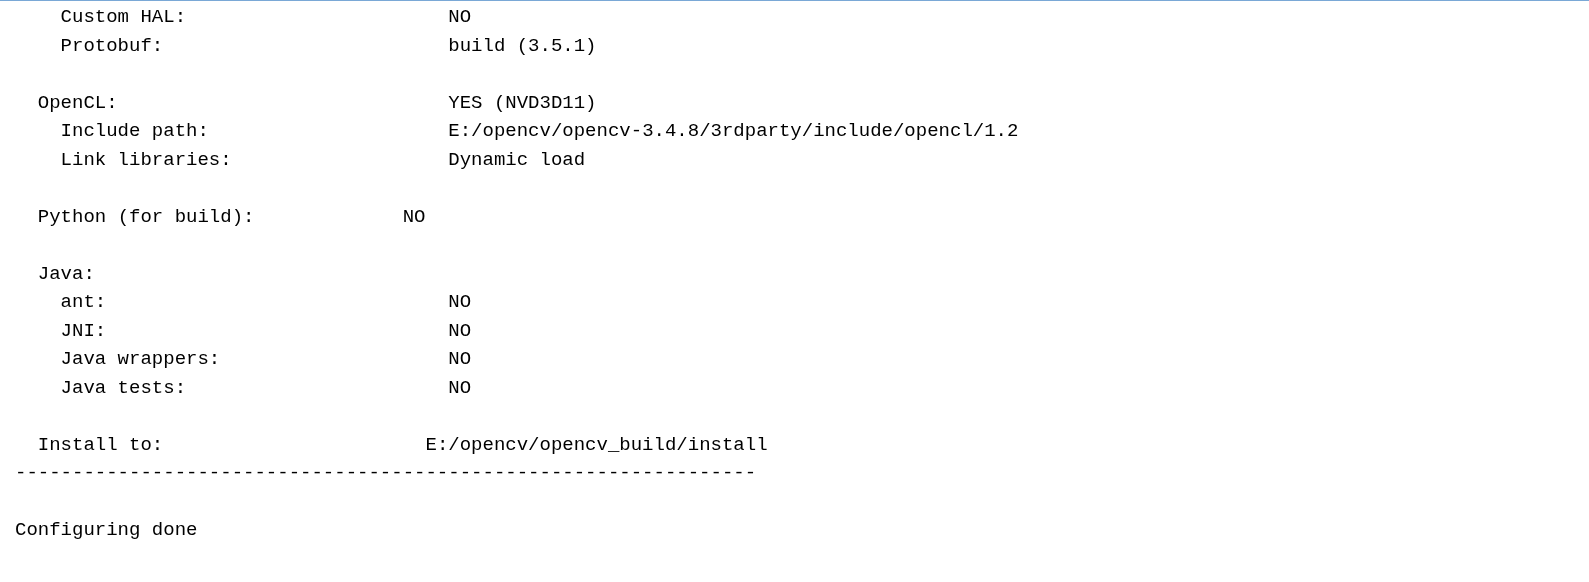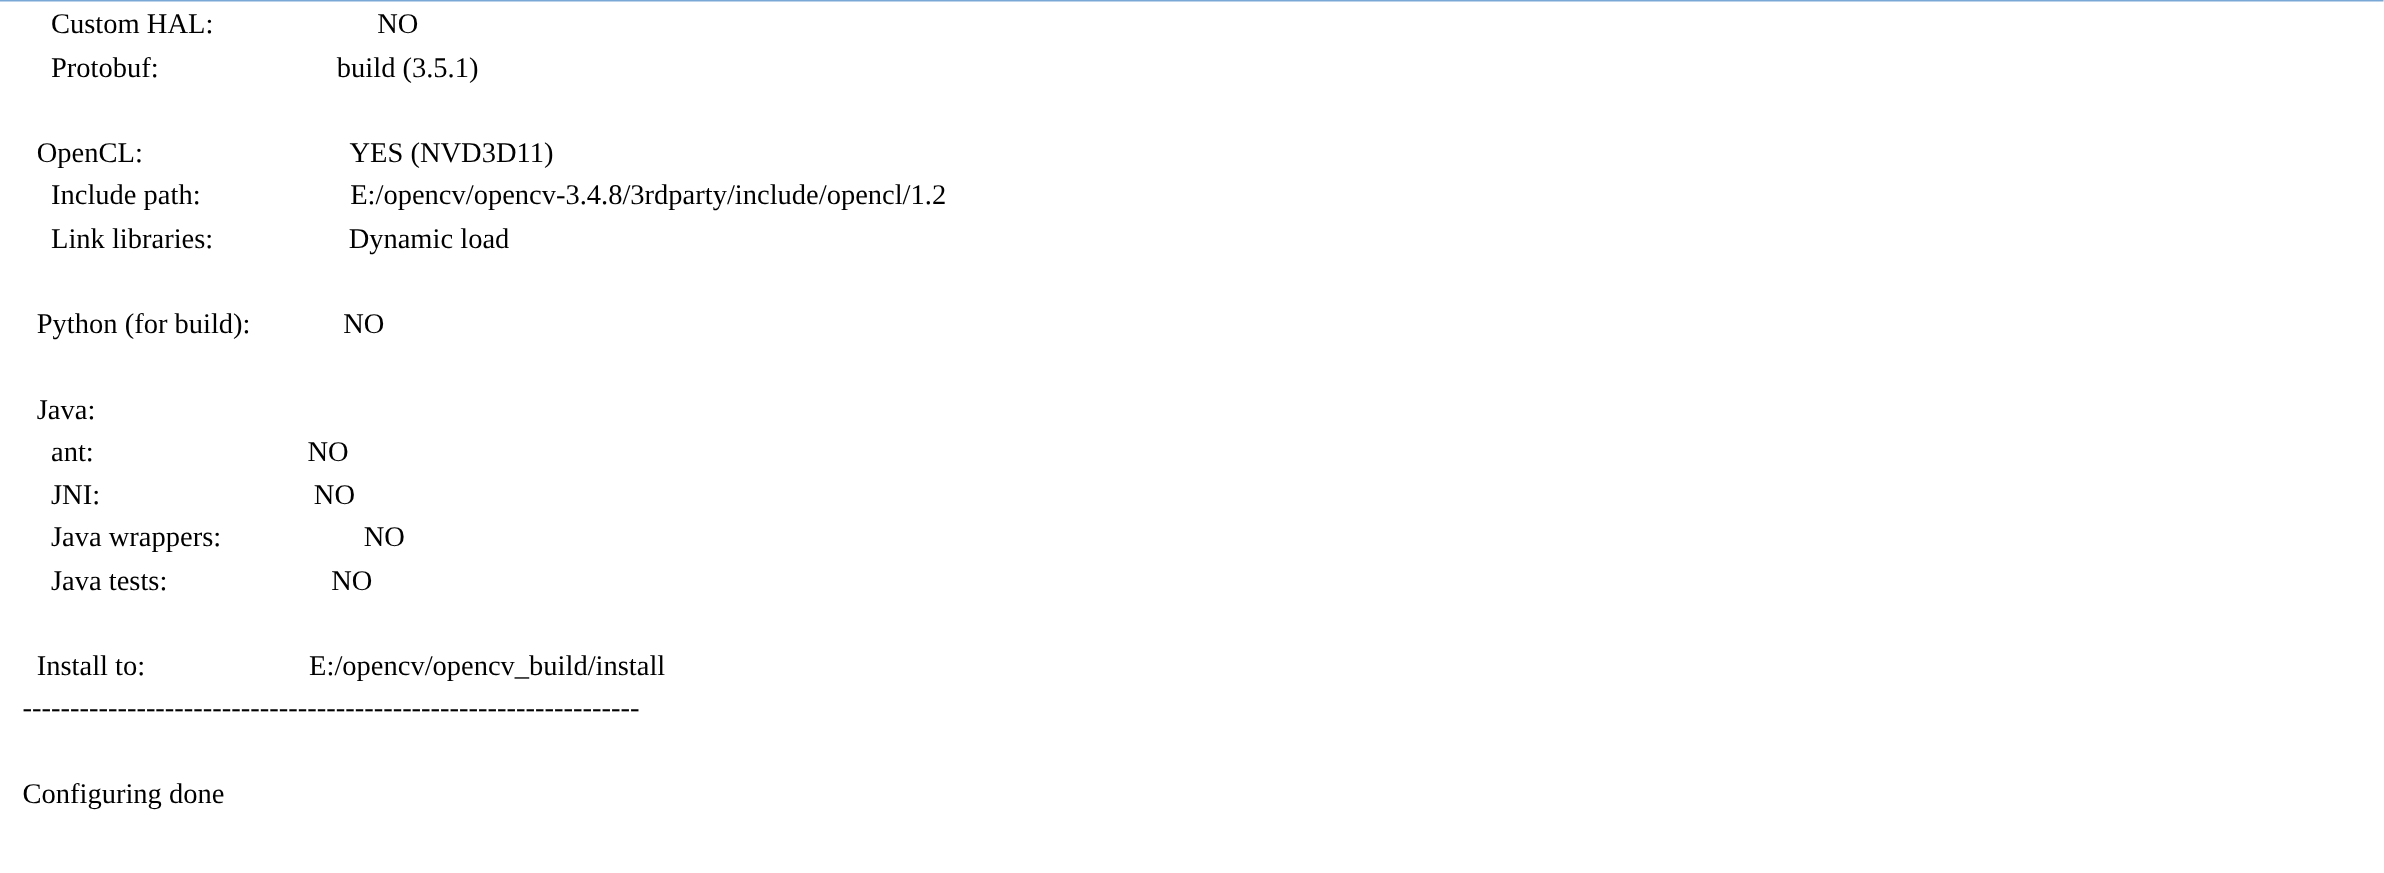--- a/index.html
+++ b/index.html
@@ -18,21 +18,20 @@
       border-top: 1px solid #7aa8d6;
       padding-top: 2px;
     }
     .output {
       white-space: pre;
       line-height: 1.5;
       padding-left: 15px;
     }
     .line {
       display: flex;
-      font-family: Liberation Serif, serif;
     }
     .label {
       display: inline-block;
     }
     .value {
       display: inline-block;
     }
     .separator {
       letter-spacing: 0;
     }

